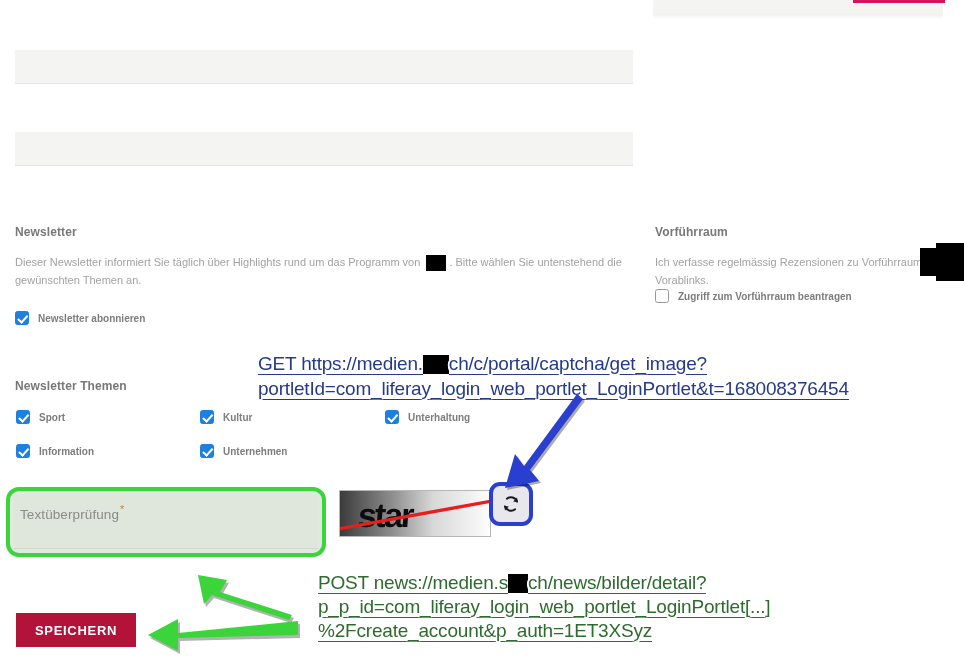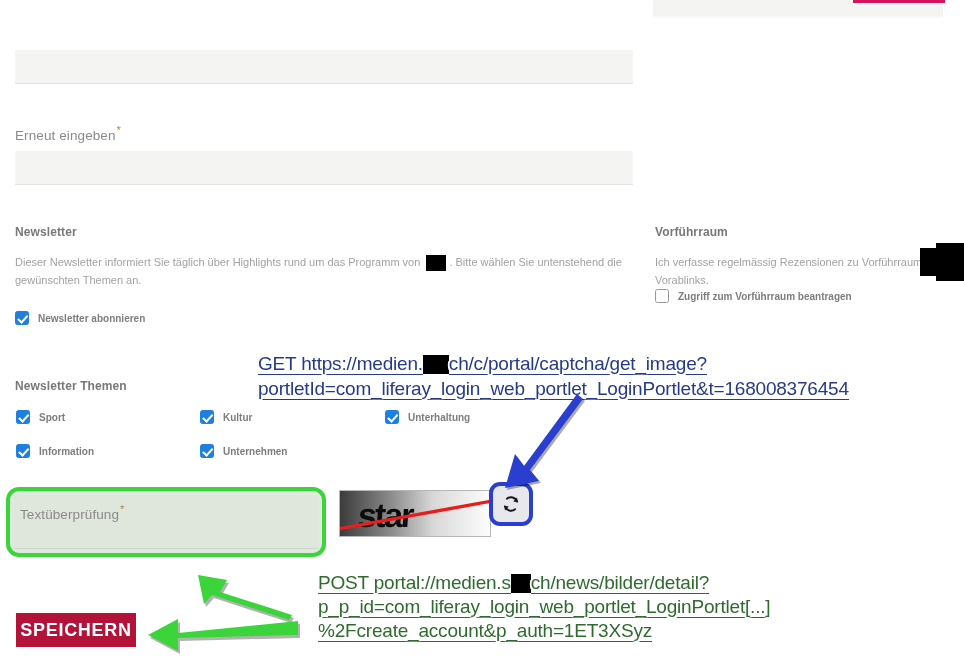--- a/index.html
+++ b/index.html
@@ -133,23 +133,20 @@
 <div style="position:absolute; left:853px; top:0; width:92px; height:3px; background:#d4145a;"></div>
 <div style="position:absolute; left:653px; top:14px; width:290px; height:5px;
             background:linear-gradient(#f0f0ee,#ffffff);"></div>
 
 <div style="position:absolute; left:15px; top:42px; width:618px;">
   <div style="height:8px"></div>
   <input class="text-input" type="password" placeholder="" style="">
 </div>
 
 <div style="position:absolute; left:15px; top:124px; width:618px;">
-  <div class="field-label">
-    <span>Erneut eingeben</span><span class="req-star">*</span>
-  </div>
   <div style="height:8px"></div>
   <input class="text-input" type="password" placeholder="" style="">
 </div>
 
 <div style="position:absolute; left:15px; top:225px; width:618px;">
   <div class="section-title">Newsletter</div>
   <div class="section-body" style="margin-top:14px;">
     <span>Dieser Newsletter informiert Sie täglich über Highlights rund um das Programm von</span>
     <span class="redact" style="width:20px;height:16px;margin:0 3px;"></span><span>. Bitte wählen Sie untenstehend die gewünschten Themen an.</span>
   </div>
@@ -228,39 +225,39 @@
   <svg width="22" height="22" viewBox="0 0 24 24">
     <path d="M7.5 6.2 A7 7 0 0 1 18.6 9.4" fill="none" stroke="#1a1a1a" stroke-width="2.1" stroke-linecap="round"></path>
     <path d="M18.6 5.0 L19.3 10.2 L14.4 9.2 Z" fill="#1a1a1a"></path>
     <path d="M16.5 17.8 A7 7 0 0 1 5.4 14.6" fill="none" stroke="#1a1a1a" stroke-width="2.1" stroke-linecap="round"></path>
     <path d="M5.4 19.0 L4.7 13.8 L9.6 14.8 Z" fill="#1a1a1a"></path>
   </svg>
 </div>
 
 <div style="position:absolute; left:16px; top:613px; width:120px; height:34px;
             background:#b31239; display:flex; align-items:center; justify-content:center;">
-  <span style="color:#fff; font-size:18px; font-weight:bold; letter-spacing:.7px;">SPEICHERN</span>
+  <span style="color:#fff; font-size:13px; font-weight:bold; letter-spacing:.7px;">SPEICHERN</span>
 </div>
 
 <div class="anno anno-blue" style="left:258px; top:353px;">
   <u><span>GET</span> <span>https://medien.</span></u><span class="redact" style="width:26px;height:19px;"></span><u><span>ch/c/portal/captcha/get_image?</span></u>
 </div>
 <div class="anno anno-blue" style="left:258px; top:378px;">
   <u>portletId=com_liferay_login_web_portlet_LoginPortlet&amp;t=168008376454</u>
 </div>
 
 <svg width="120" height="125" style="position:absolute;left:485px;top:388px;">
   <g transform="translate(2,2)" opacity=".33">
     <path d="M92 6 L39 78 L30 66 L20 100 L54 93 L45 82 L98 11 Z" fill="#000"></path>
   </g>
   <path d="M92 6 L39 78 L30 66 L20 100 L54 93 L45 82 L98 11 Z" fill="#2a3fd0"></path>
 </svg>
 
 <div class="anno anno-green" style="left:318px; top:572px;">
-  <u><span>POST</span> <span>portal://medien.s</span></u><span class="redact" style="width:20px;height:19px;"></span><u><span>ch/news/bilder/detail?</span></u>
+  <u><span>POST</span> <span>news://medien.s</span></u><span class="redact" style="width:20px;height:19px;"></span><u><span>ch/news/bilder/detail?</span></u>
 </div>
 <div class="anno anno-green" style="left:318px; top:596px;">
   <u>p_p_id=com_liferay_login_web_portlet_LoginPortlet[...]</u>
 </div>
 <div class="anno anno-green" style="left:318px; top:620px;">
   <u>%2Fcreate_account&amp;p_auth=1ET3XSyz</u>
 </div>
 
 <svg width="150" height="60" style="position:absolute;left:148px;top:570px;">
   <g transform="translate(2,3)" opacity=".3">

